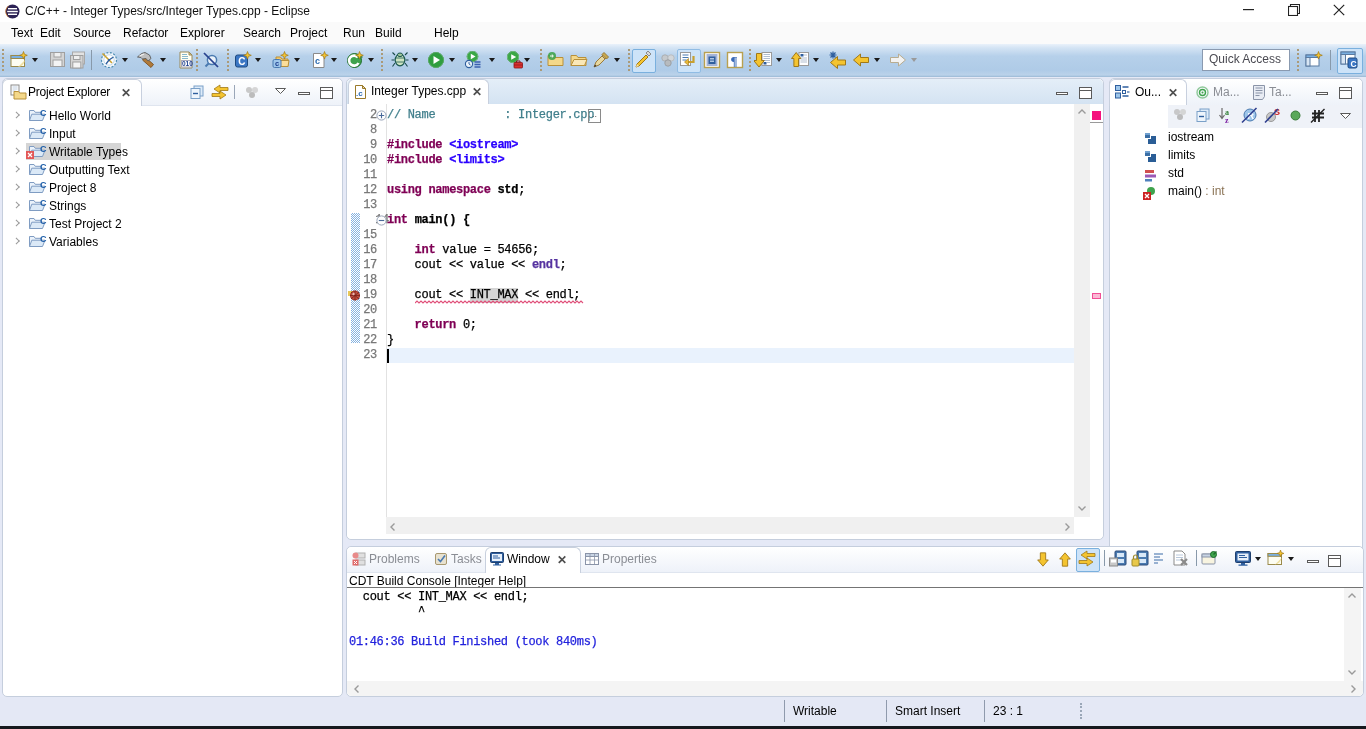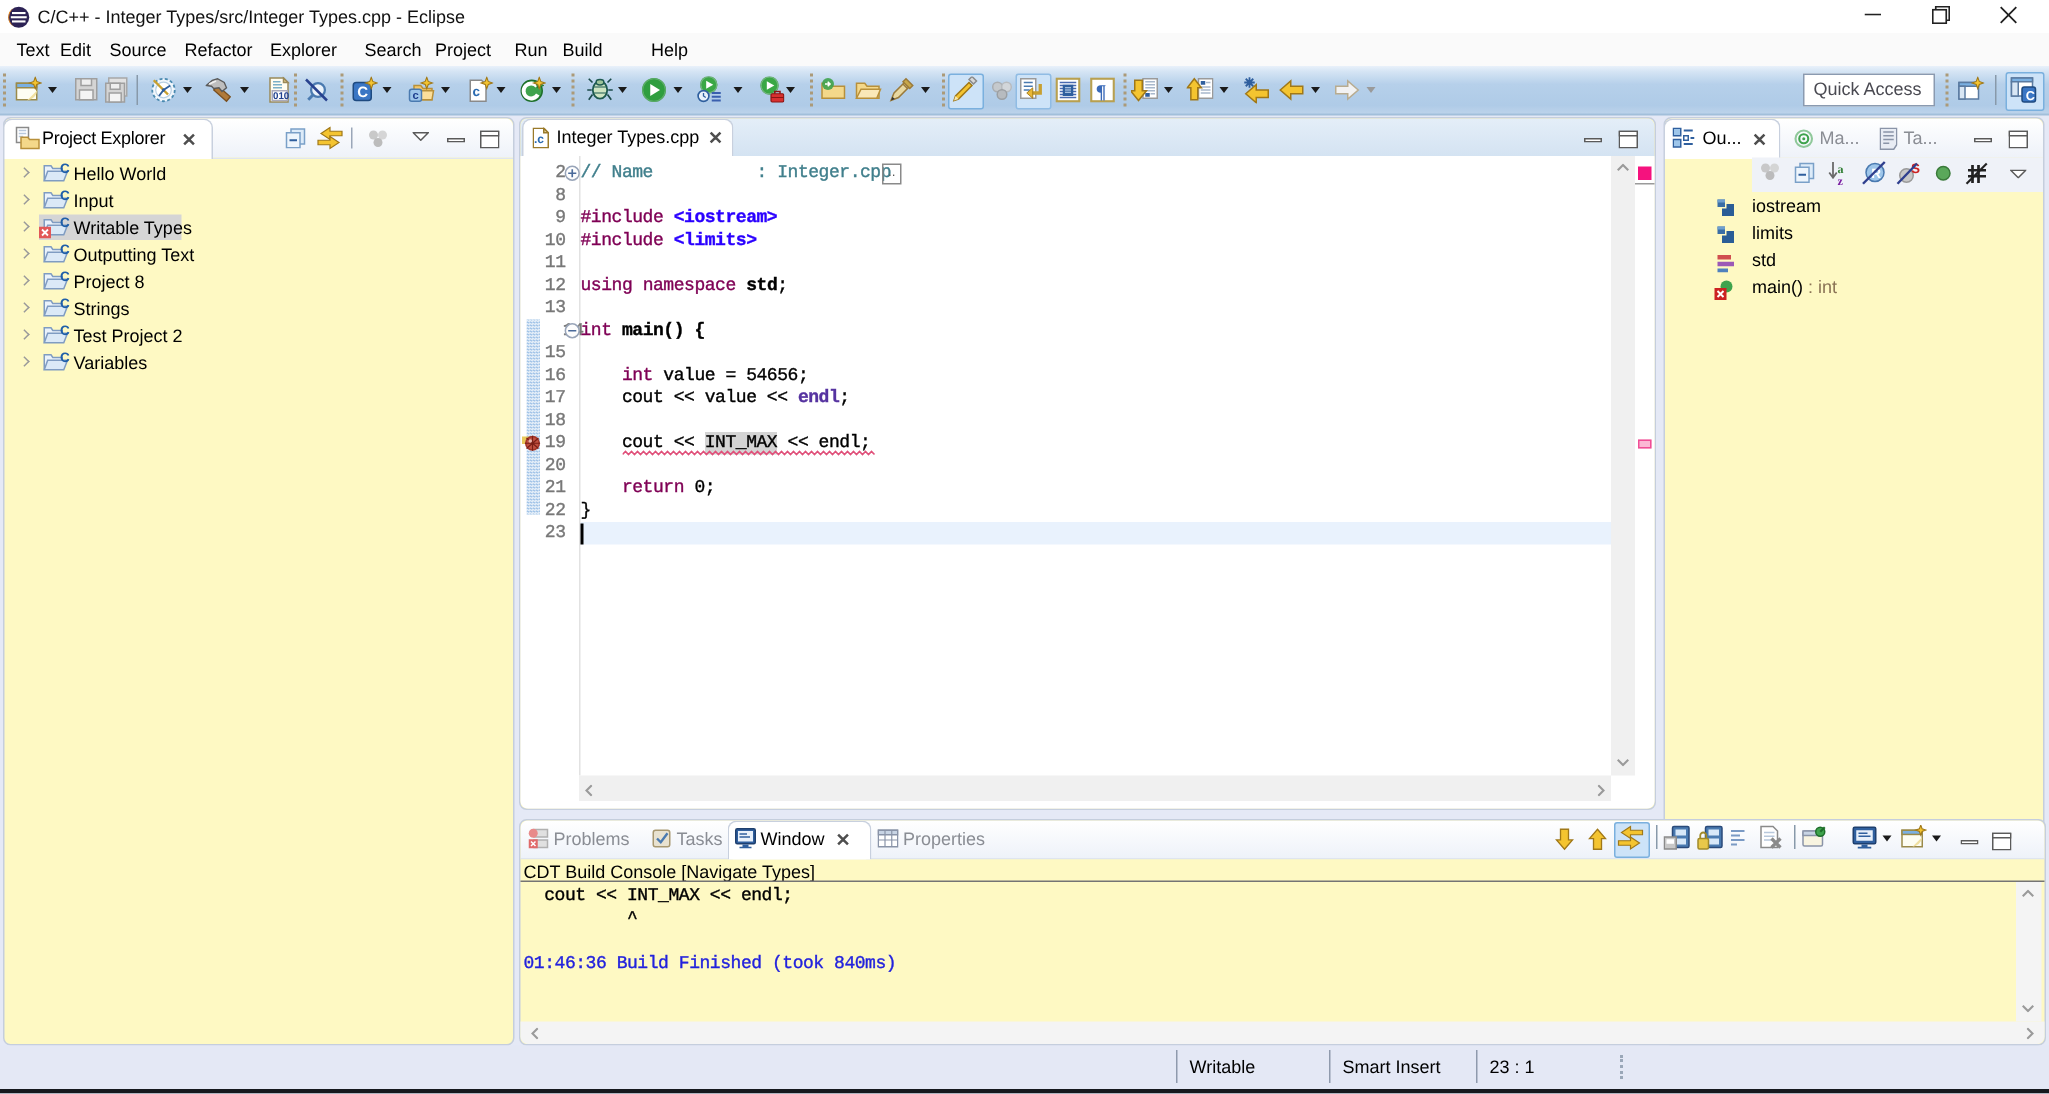--- a/index.html
+++ b/index.html
@@ -16,41 +16,41 @@
   .menu-item{position:absolute;top:26px;font-size:12px;color:#000}
   #toolbar{left:0;top:44px;width:1366px;height:32px;
     background:linear-gradient(180deg,#e9f1fa 0%,#d4e4f4 12%,#b6d0ea 38%,#afcbe7 82%,#bbd2ea 97%,#a9c5e0 100%);
     border-bottom:1px solid #a2bfda}
   .tsep{position:absolute;top:49px;height:22px;width:0;border-left:2px dotted #ab9a78}
   .vbar{position:absolute;top:50px;height:20px;width:1px;background:#8899aa}
   .dd{position:absolute;top:58px;width:0;height:0;border-left:3.5px solid transparent;border-right:3.5px solid transparent;border-top:4px solid #1a1a1a}
   .dd.gray{border-top-color:#9a9a9a}
   .ticon{position:absolute;top:51px;width:18px;height:18px}
   
-  .panel{position:absolute;background:#fef9c3;border:1px solid #c5cedd;border-radius:5px;box-sizing:border-box}
+  .panel{position:absolute;background:#ffffff;border:1px solid #c5cedd;border-radius:5px;box-sizing:border-box}
   .viewtabs{position:absolute;left:0;top:0;right:0;height:26px;
      background:linear-gradient(180deg,#ffffff, #eef2f9);border-bottom:1px solid #dfe5ef;border-radius:5px 5px 0 0}
   .vtab-active{position:absolute;background:#fff;border:1px solid #c8d0de;border-bottom:none;border-radius:6px 6px 0 0;top:0;height:27px;box-sizing:border-box}
   .tabtext{position:absolute;top:6px;font-size:12px;color:#000;white-space:nowrap}
   .tabtext.dim{color:#8a8d94}
   .closex{position:absolute;top:7px;font-size:12px;color:#4e4e4e;font-weight:bold}
   
   .trow{position:absolute;height:18px;font-size:12px;color:#000;white-space:nowrap}
   .chev{position:absolute;width:5px;height:9px;border:none}
   .chev::before{content:"";position:absolute;left:0;top:0;width:4px;height:4px;border-right:1.6px solid #9a9a9a;border-bottom:1.6px solid #9a9a9a;transform:rotate(-45deg);transform-origin:60% 60%}
   .fold-c{position:absolute;width:17px;height:14px;overflow:visible}
   
   #editor{left:346px;top:78px;width:758px;height:462px}
   #edittabs{position:absolute;left:0;top:0;right:0;height:25px;border-radius:5px 5px 0 0;
     background:linear-gradient(180deg,#e4eef8,#d4e3f2);border-bottom:1px solid #c8d5e4}
   #codearea{position:absolute;left:0;top:25px;right:0;bottom:0;background:#fff;border-radius:0 0 5px 5px}
   .gut{color:#787878}
   .cl{position:absolute;left:40px;height:15px;line-height:15px}
   .num{position:absolute;width:30px;text-align:right;height:15px;line-height:15px;color:#787878}
-  .kw{color:#7f0055;font-weight:normal}
+  .kw{color:#7f0055;font-weight:bold}
   .hdr{color:#2a00ff;font-weight:bold}
   .cmt{color:#407f8c}
   
   #console{left:346px;top:546px;width:1018px;height:151px}
   
   #status{left:0;top:697px;width:1366px;height:29px;background:#e4e8f5}
   .ssep{position:absolute;top:3px;height:22px;width:1px;background:#8f9aad}
   #bottombar{left:0;top:726px;width:1366px;height:3px;background:#15181d}
 </style>
 </head>
@@ -702,21 +702,21 @@
     <div class="dd" style="left:941px;top:10px"></div>
     <svg class="abs" style="left:960px;top:13px" width="12" height="3" viewBox="0 0 12 3">
         <rect x="0.5" y="0.5" width="11" height="2" fill="#fff" stroke="#5a5a5a"></rect>
       </svg>
     <svg class="abs" style="left:981px;top:8px" width="13" height="12" viewBox="0 0 13 12">
         <rect x="0.5" y="0.5" width="12" height="11" fill="#fff" stroke="#5a5a5a"></rect>
         <rect x="0.5" y="0.5" width="12" height="3" fill="#fff" stroke="#5a5a5a"></rect>
       </svg>
   </div>
   <div id="console-body">
-    <div class="abs ui" style="left:2px;top:27px">CDT Build Console [Navigate Types]</div>
+    <div class="abs ui" style="left:2px;top:27px">CDT Build Console [Integer Help]</div>
     <div class="abs" style="left:0px;top:40px;width:1016px;height:1px;background:#747474"></div>
     <div class="abs mono" style="left:2px;top:43px;line-height:15px">  cout &lt;&lt; INT_MAX &lt;&lt; endl;</div>
     <div class="abs mono" style="left:2px;top:58px;line-height:15px">          ^</div>
     <div class="abs mono" style="left:2px;top:88px;line-height:15px;color:#2222dd">01:46:36 Build Finished (took 840ms)</div>
 
     <div class="abs" style="left:997px;top:41px;width:17px;height:93px;background:#f4f4f4">
       <svg class="abs" style="left:4px;top:5px" width="8" height="5" viewBox="0 0 8 5">
           <path d="M0.5,4.5 L4,1 L7.5,4.5" fill="none" stroke="#9a9a9a" stroke-width="1.4"></path>
         </svg>
       <svg class="abs" style="left:4px;top:82px" width="8" height="5" viewBox="0 0 8 5">

